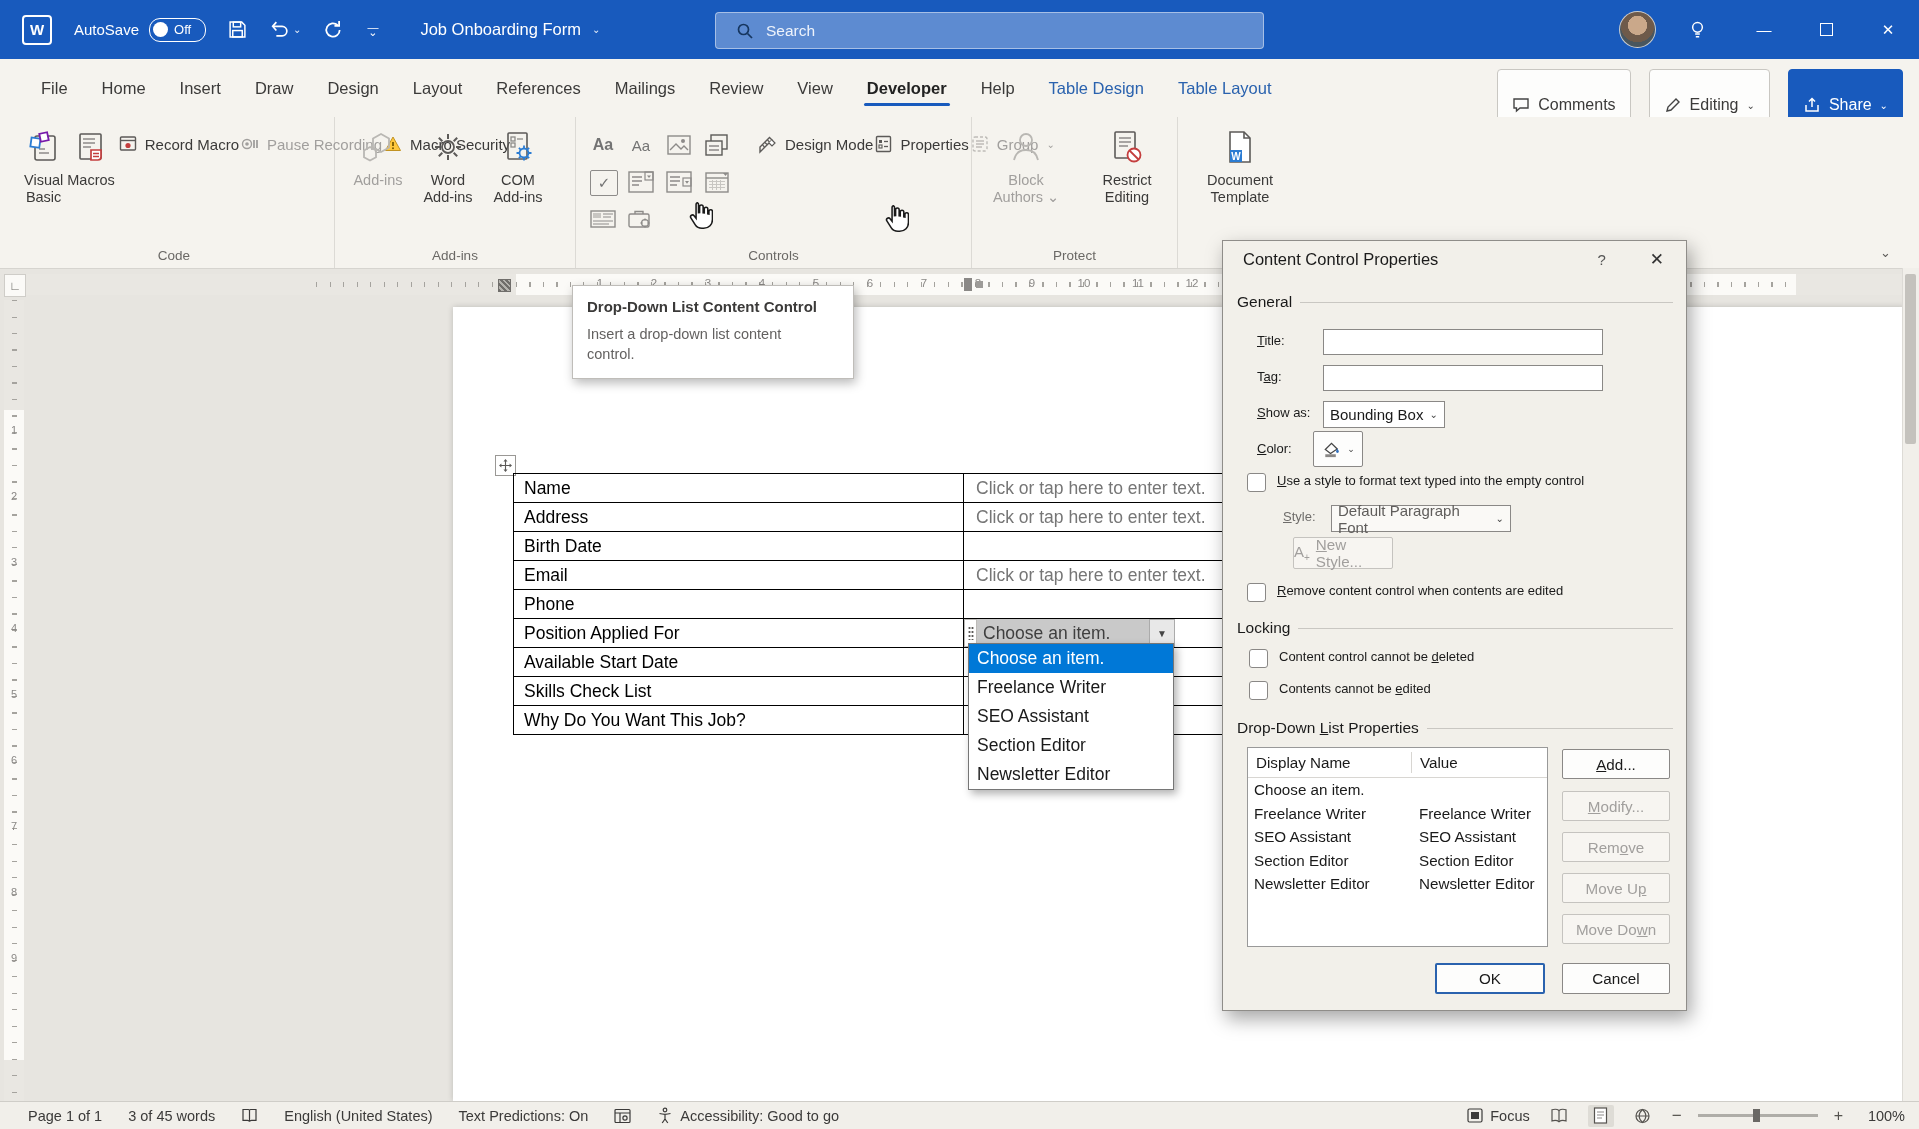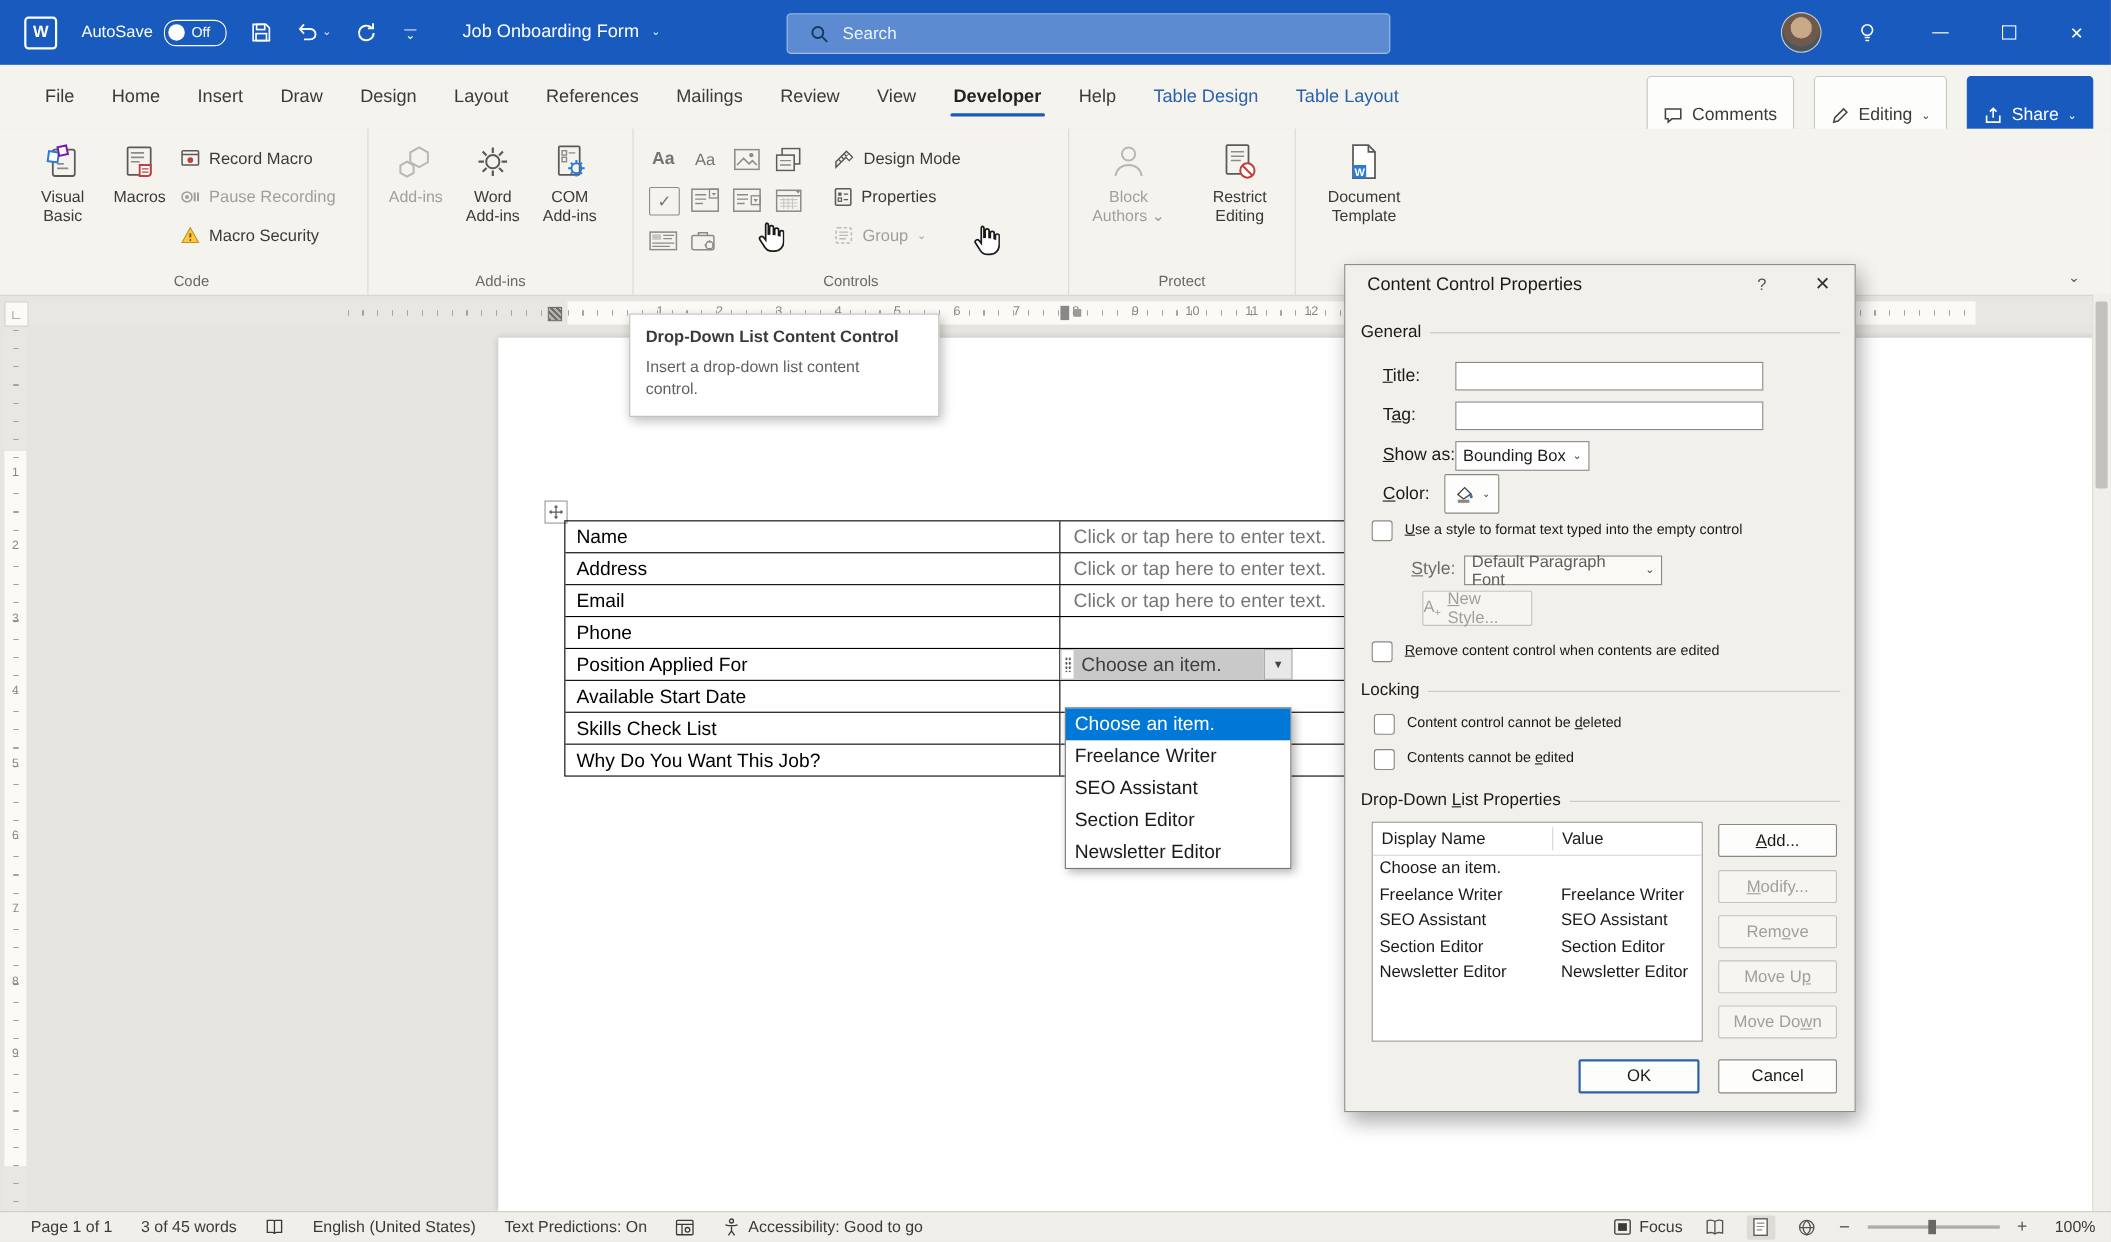--- a/index.html
+++ b/index.html
@@ -43,21 +43,21 @@
   
   .ribbon{position:absolute;left:0;top:117px;width:100%;height:151px;background:#F5F3EE;
           border-bottom:1px solid #D6D4CF;display:flex;color:#3b3a39;}
   .grp{position:relative;border-right:1px solid #DCDAD5;display:flex;align-items:flex-start;
        padding:8px 10px 26px 10px;gap:4px;}
   .grplabel{position:absolute;bottom:5px;left:0;width:100%;text-align:center;font-size:13.5px;color:#6a6865;}
   .bigbtn{width:66px;display:flex;flex-direction:column;align-items:center;text-align:center;
           font-size:14.5px;line-height:17px;padding-top:4px;gap:7px;}
   .bigbtn .bicon{height:36px;display:flex;align-items:center;justify-content:center;}
   .disabled{color:#A19F9D !important;}
-  .smallcol{display:flex;flex-direction:column;justify-content:flex-start;gap:13px;padding-top:8px;}
+  .smallcol{display:flex;flex-direction:row;justify-content:flex-start;gap:2px;padding-top:8px;}
   .smallbtn{display:flex;align-items:center;gap:8px;font-size:15px;height:22px;white-space:nowrap;}
   .cgrid{display:grid;grid-template-columns:repeat(4,38px);grid-auto-rows:37px;padding-top:4px;}
   .cic{width:26px;height:24px;margin:4px;display:flex;align-items:center;justify-content:center;
        font-size:14px;color:#737373;}
   .box{border:1.4px solid #8d8b89;border-radius:2px;}
   .handcur{position:absolute;z-index:30;}
   .collapse-chev{position:absolute;right:28px;bottom:8px;color:#5c5a58;font-size:13px;}
   
   .tabsel{position:absolute;left:4px;top:274px;width:20px;height:21px;background:#FBFAF7;border:1px solid #CFCDC8;
           display:flex;align-items:center;justify-content:center;color:#6a6865;font-size:12px;}
@@ -100,21 +100,21 @@
   .tooltip .tt-body{font-size:14.5px;color:#636160;line-height:20px;width:200px;}
   
   .dialog{position:absolute;left:1222px;top:240px;width:465px;height:771px;background:#F2F0EA;
           border:1px solid #8f8d89;box-shadow:4px 8px 18px rgba(0,0,0,.35);z-index:50;color:#1a1a1a;box-sizing:border-box;}
   .dlg-head{height:36px;display:flex;align-items:center;padding:0 12px 0 20px;font-size:16.5px;}
   .dlg-head .sp{flex:1;}
   .dlg-x{font-size:17px;color:#333;padding:4px 10px;}
   .dlg-q{font-size:15px;color:#555;padding:4px 10px;margin-right:24px;}
   .sect{position:absolute;left:14px;font-size:15.5px;color:#1a1a1a;display:flex;align-items:center;width:436px;}
   .sect .rule{flex:1;height:1px;background:#C9C7C2;margin-left:8px;}
-  .frow{position:absolute;font-size:16px;}
+  .frow{position:absolute;font-size:13px;}
   .dlg-input{position:absolute;background:#fff;border:1px solid #8a8886;height:26px;box-sizing:border-box;}
   .dlg-combo{position:absolute;background:#fff;border:1px solid #8a8886;height:27px;box-sizing:border-box;
              display:flex;align-items:center;padding:0 6px;font-size:15px;gap:6px;}
   .dlg-combo .cchev{margin-left:auto;font-size:10px;color:#444;}
   .chkrow{position:absolute;display:flex;align-items:flex-start;gap:11px;font-size:13px;}
   .chk{width:17px;height:17px;border:1.4px solid #8a8886;border-radius:3px;background:#fff;flex:none;}
   .dlg-btn{position:absolute;border:1px solid #8a8886;background:#FDFDFC;border-radius:2px;
            display:flex;align-items:center;justify-content:center;font-size:15.2px;color:#1a1a1a;box-sizing:border-box;}
   .dlg-btn.dis{color:#A19F9D;border-color:#C5C3BF;background:#F7F5F1;}
   .dlg-btn.primary{border:2px solid #2A62AE;}
@@ -522,20 +522,24 @@
         </svg>
     </div>
     <div class="doc-table">
       <div class="trow">
           <div class="tc1">Name</div>
           <div class="tc2">Click or tap here to enter text.</div>
         </div>
       <div class="trow">
           <div class="tc1">Address</div>
           <div class="tc2">Click or tap here to enter text.</div>
+        </div>
+      <div class="trow">
+          <div class="tc1">Birth Date</div>
+          <div class="tc2"></div>
         </div>
       <div class="trow">
           <div class="tc1">Email</div>
           <div class="tc2">Click or tap here to enter text.</div>
         </div>
       <div class="trow">
           <div class="tc1">Phone</div>
           <div class="tc2"></div>
         </div>
       <div class="trow">

